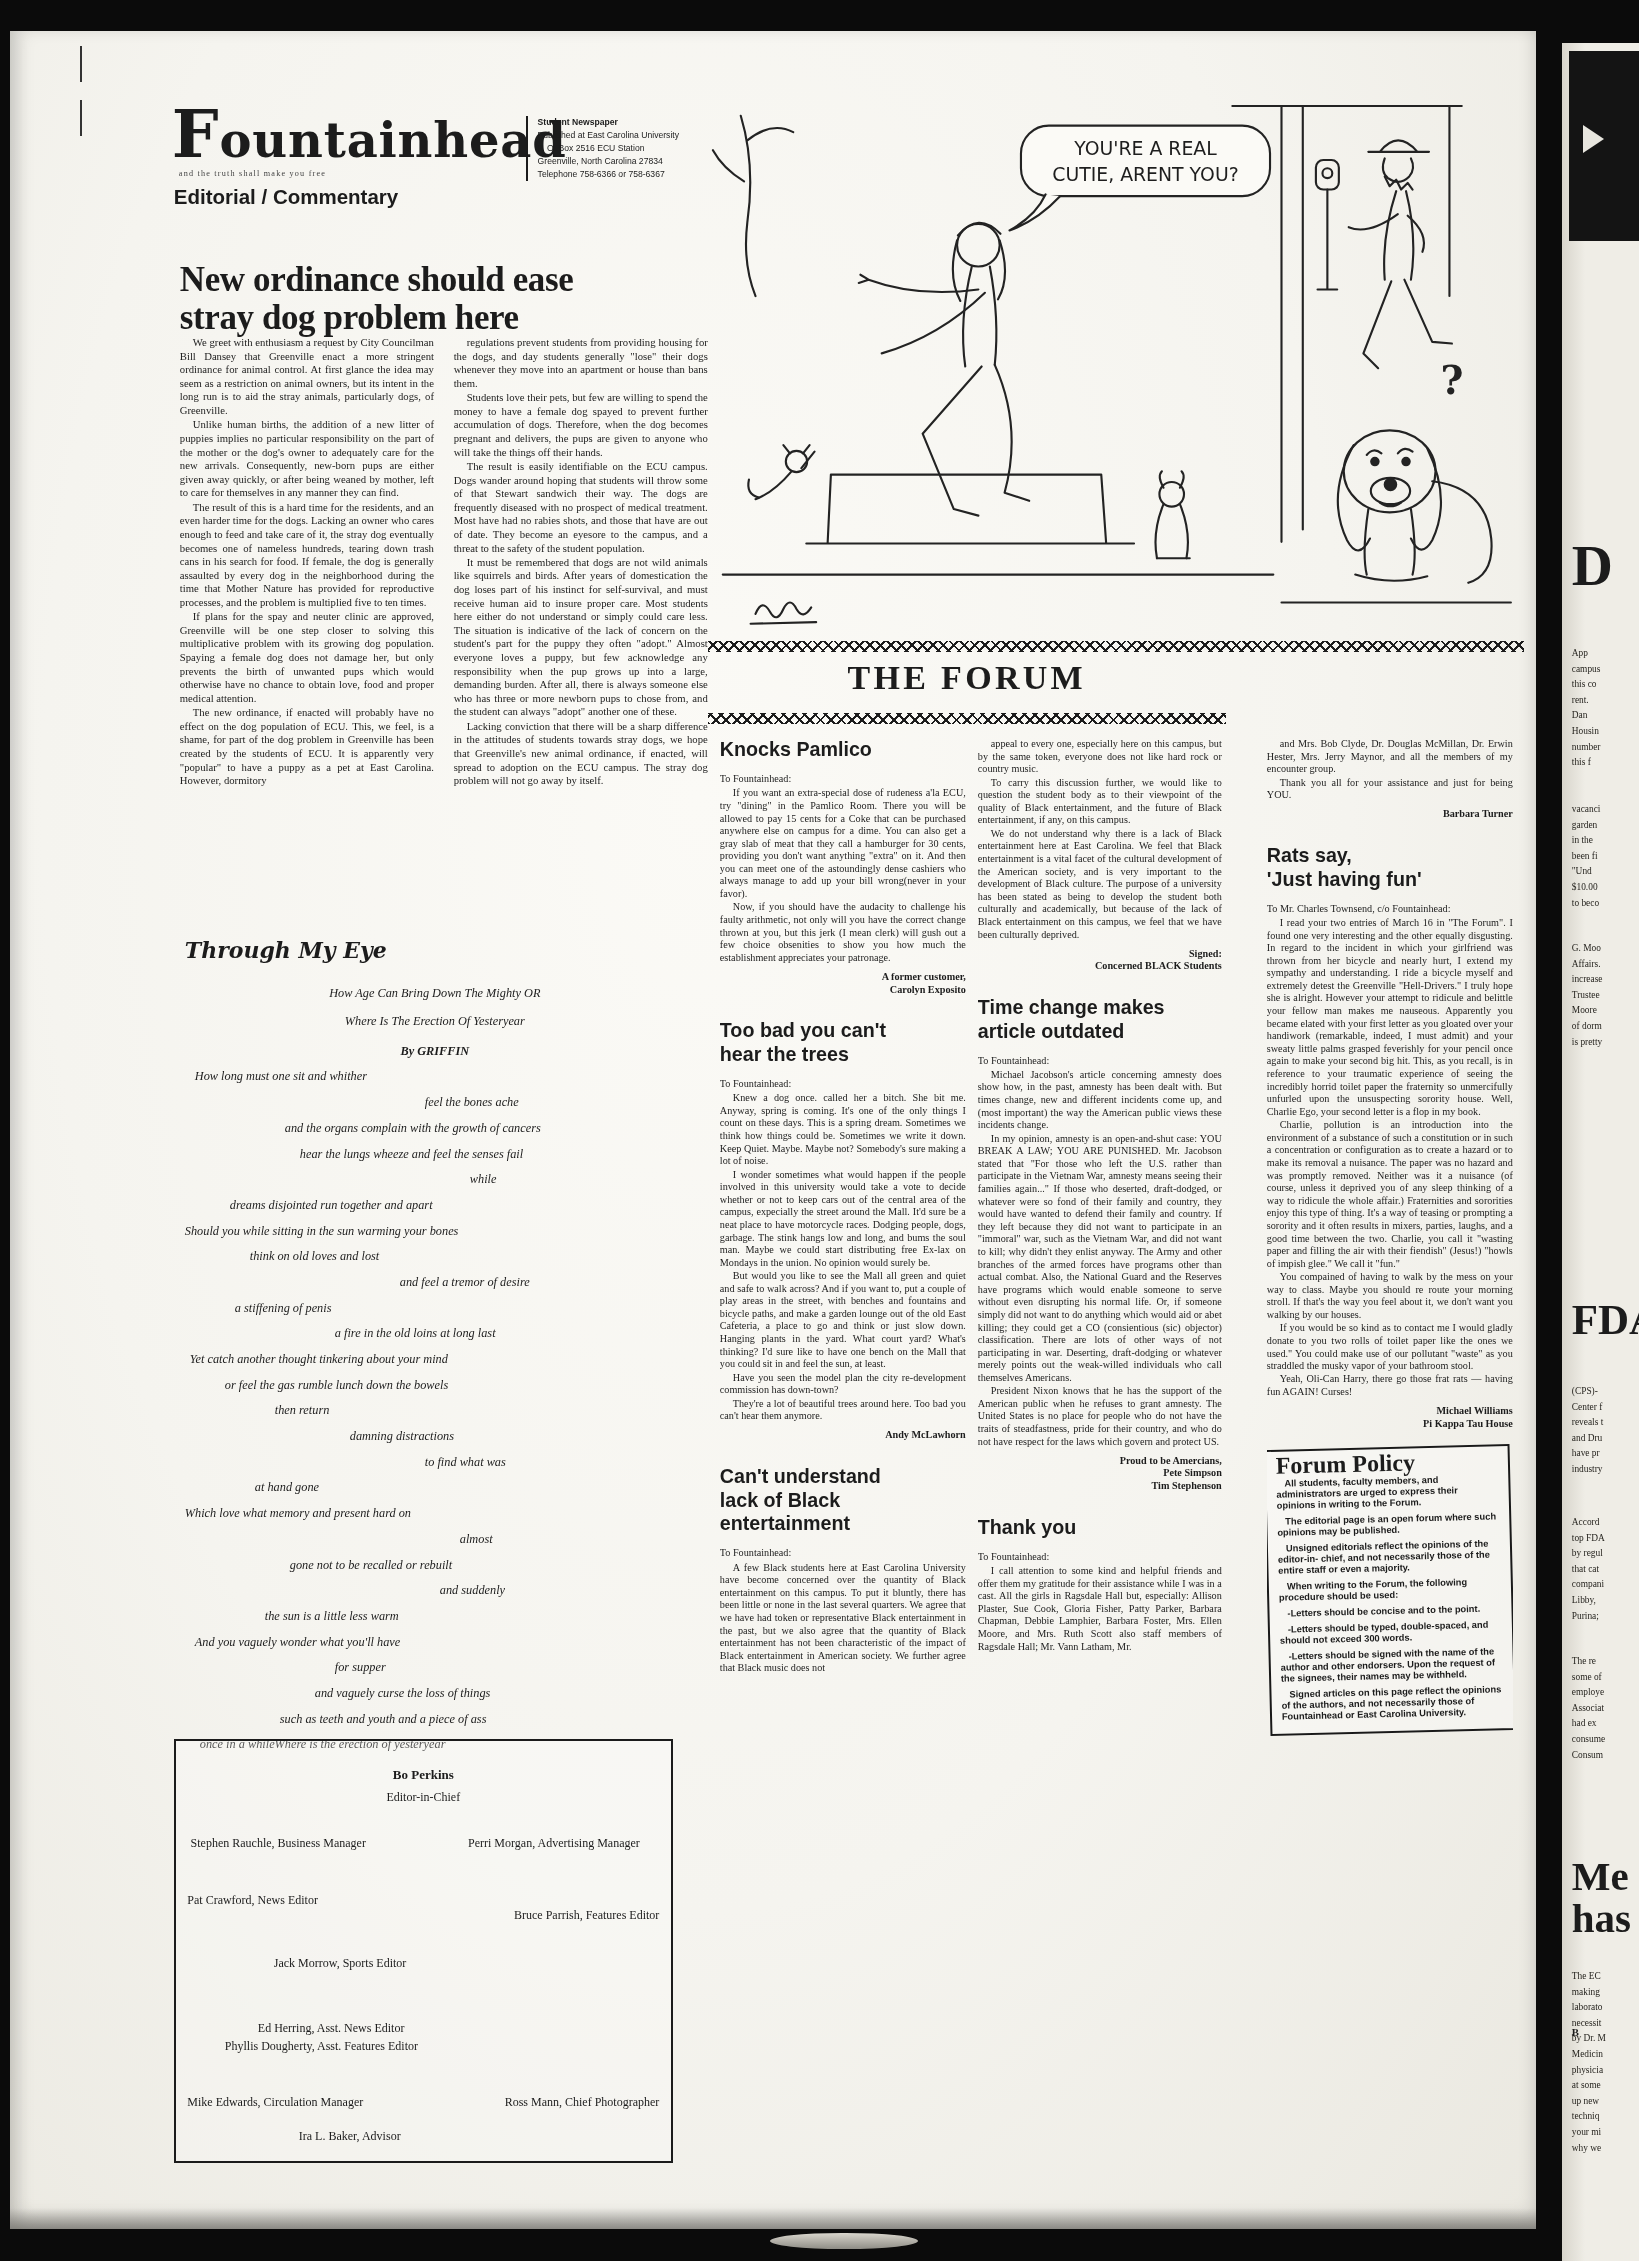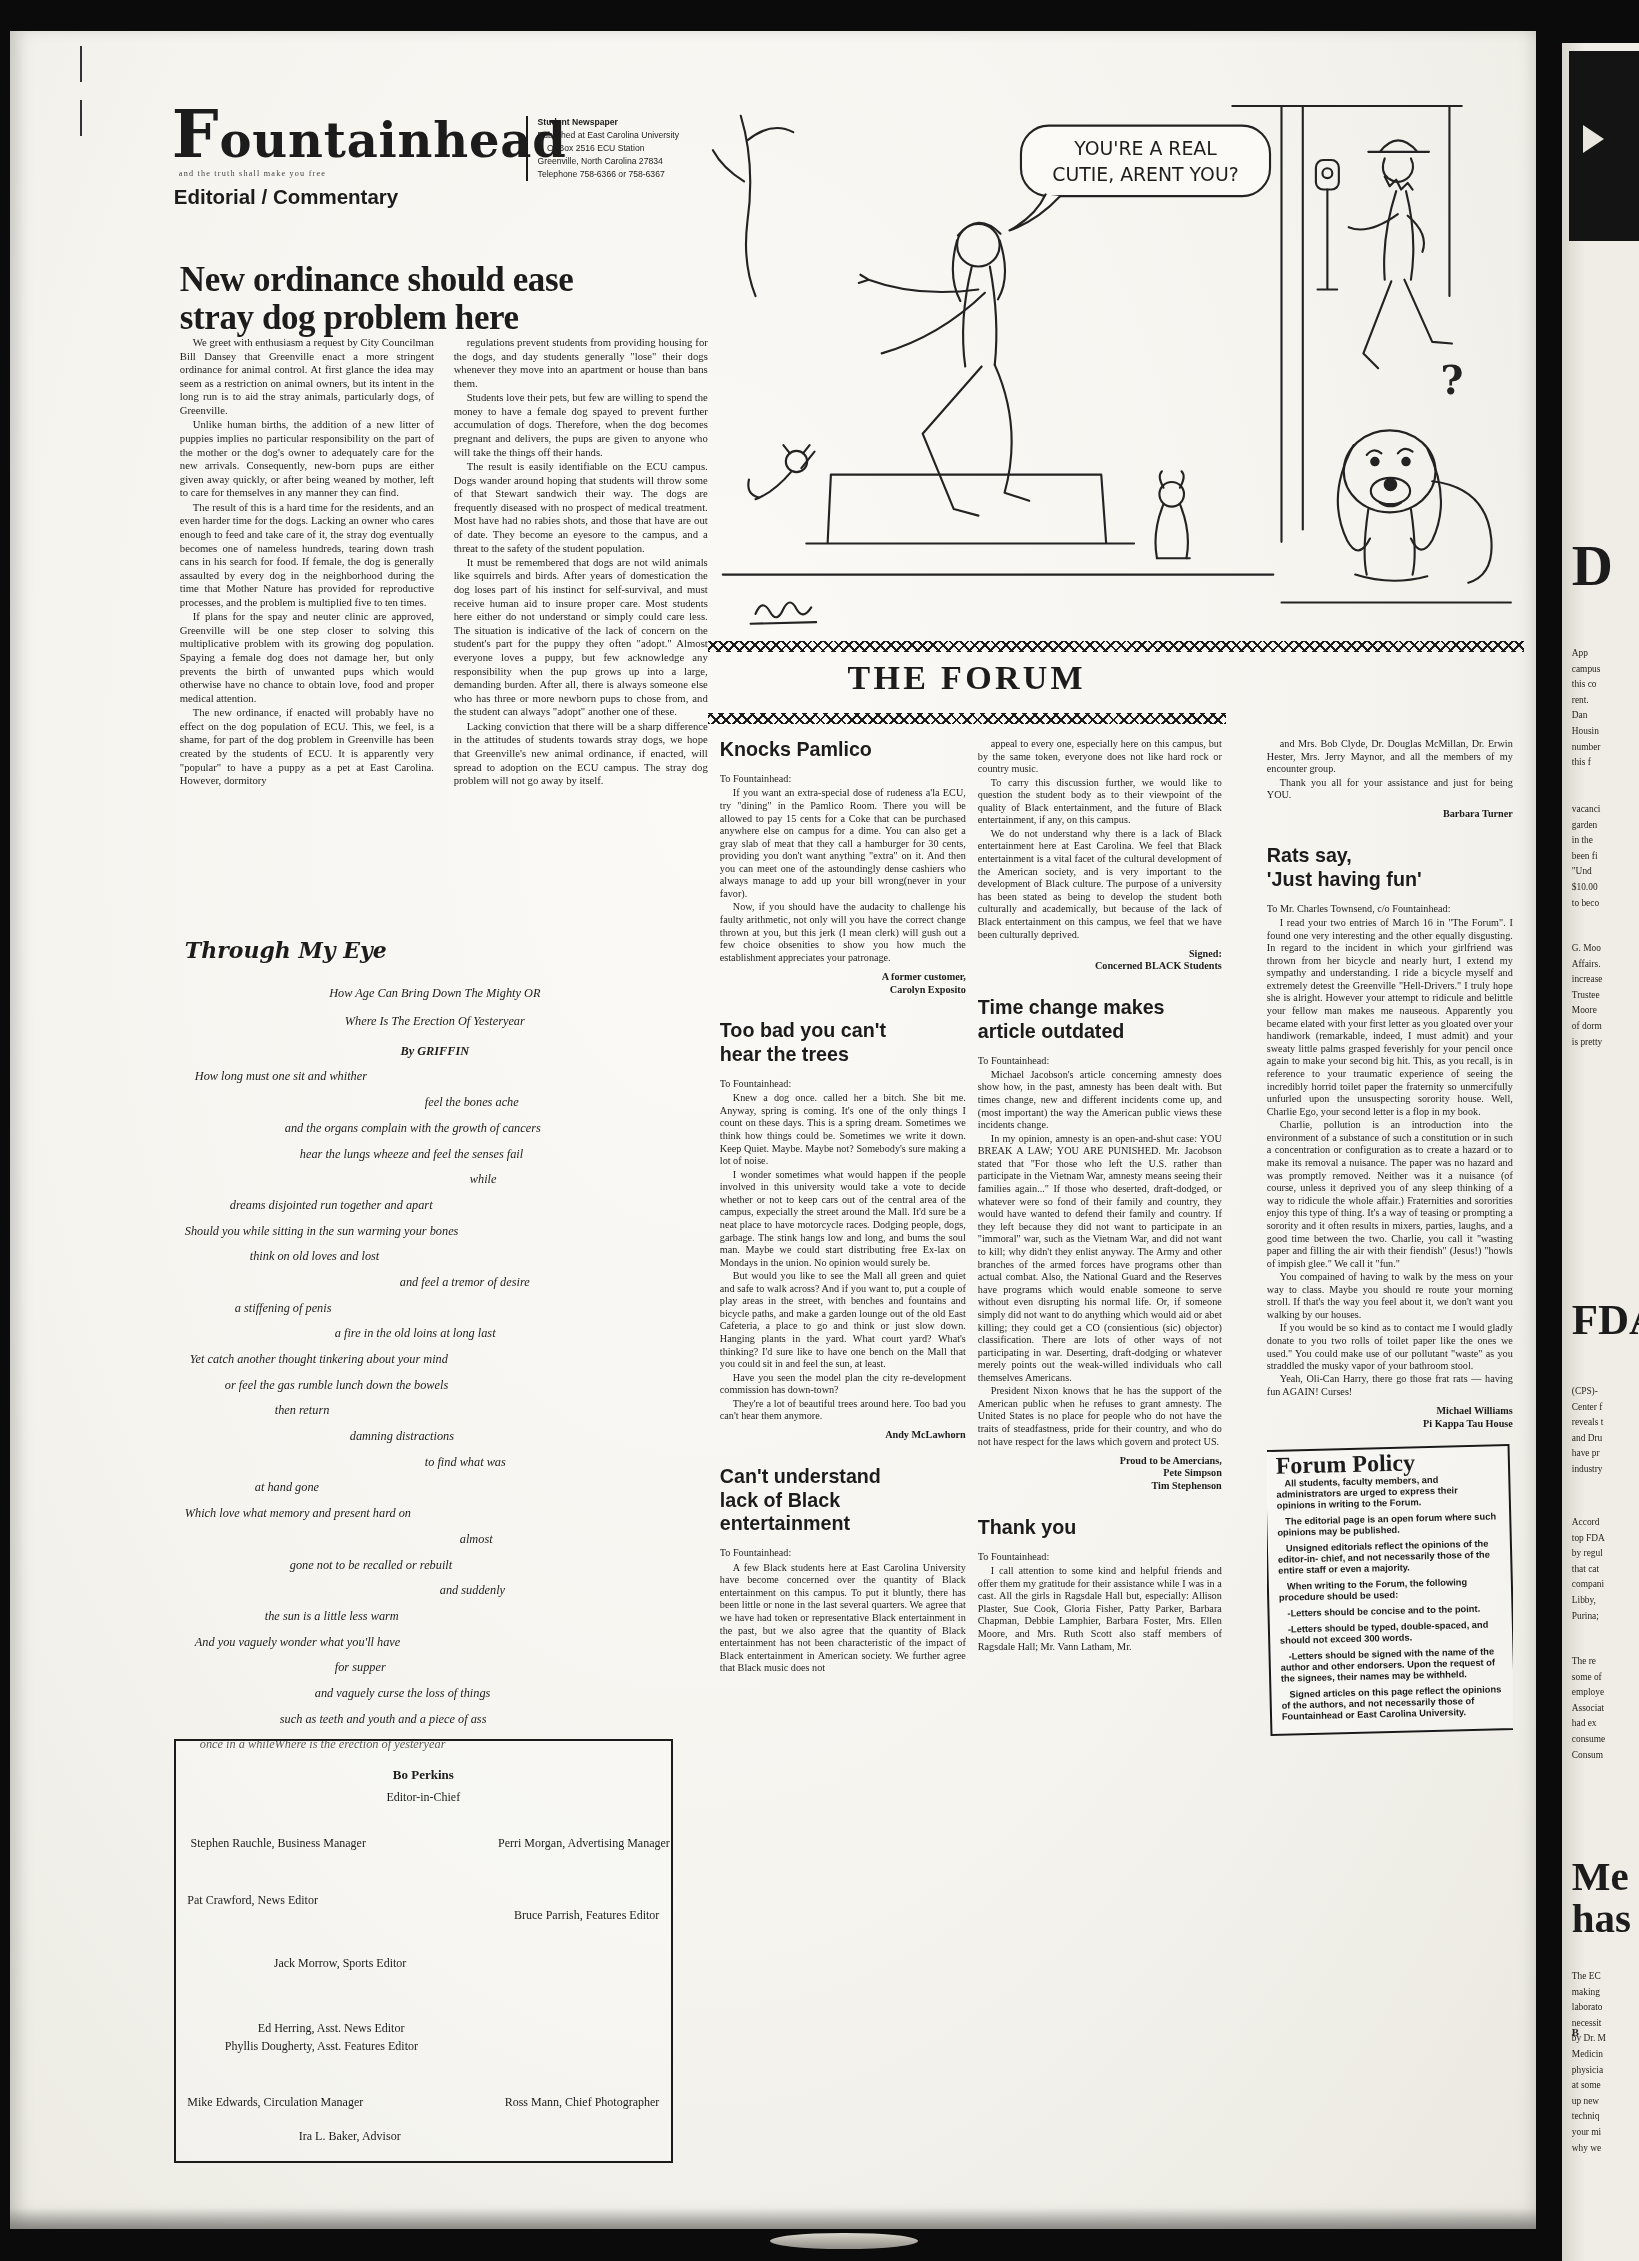--- a/index.html
+++ b/index.html
@@ -41,21 +41,21 @@
   .poem-title{text-align:center;margin-top:13px;}
   .poem-by{text-align:center;font-weight:bold;margin-top:14.8px;margin-bottom:3.3px;}
   .poem-line{margin-top:10.7px;white-space:nowrap;}
   
   .staffbox{position:absolute;left:164px;top:1708px;width:495px;height:420px;
          border:2.5px solid #1b1b1b;font-size:12px;background:rgba(255,255,255,.25);}
   .staffbox div{position:absolute;white-space:nowrap;}
   .st-name{left:0;right:0;top:26px;text-align:center;font-weight:bold;font-size:13px;}
   .st-title{left:0;right:0;top:49px;text-align:center;}
   .st-business{left:14.8px;top:95px;}
-  .st-adv{right:1px;top:95px;}
+  .st-adv{right:31px;top:95px;}
   .st-news{left:11.5px;top:152px;}
   .st-feat{right:11.5px;top:167px;}
   .st-sports{left:98px;top:215px;}
   .st-anews{left:82px;top:280px;}
   .st-afeat{left:49px;top:298px;}
   .st-circ{left:11.5px;top:354px;}
   .st-photo{right:11.5px;top:354px;}
   .st-advisor{left:123px;top:388px;}
   
   .forum{position:absolute;left:698px;top:610px;width:816px;height:1538px;}

